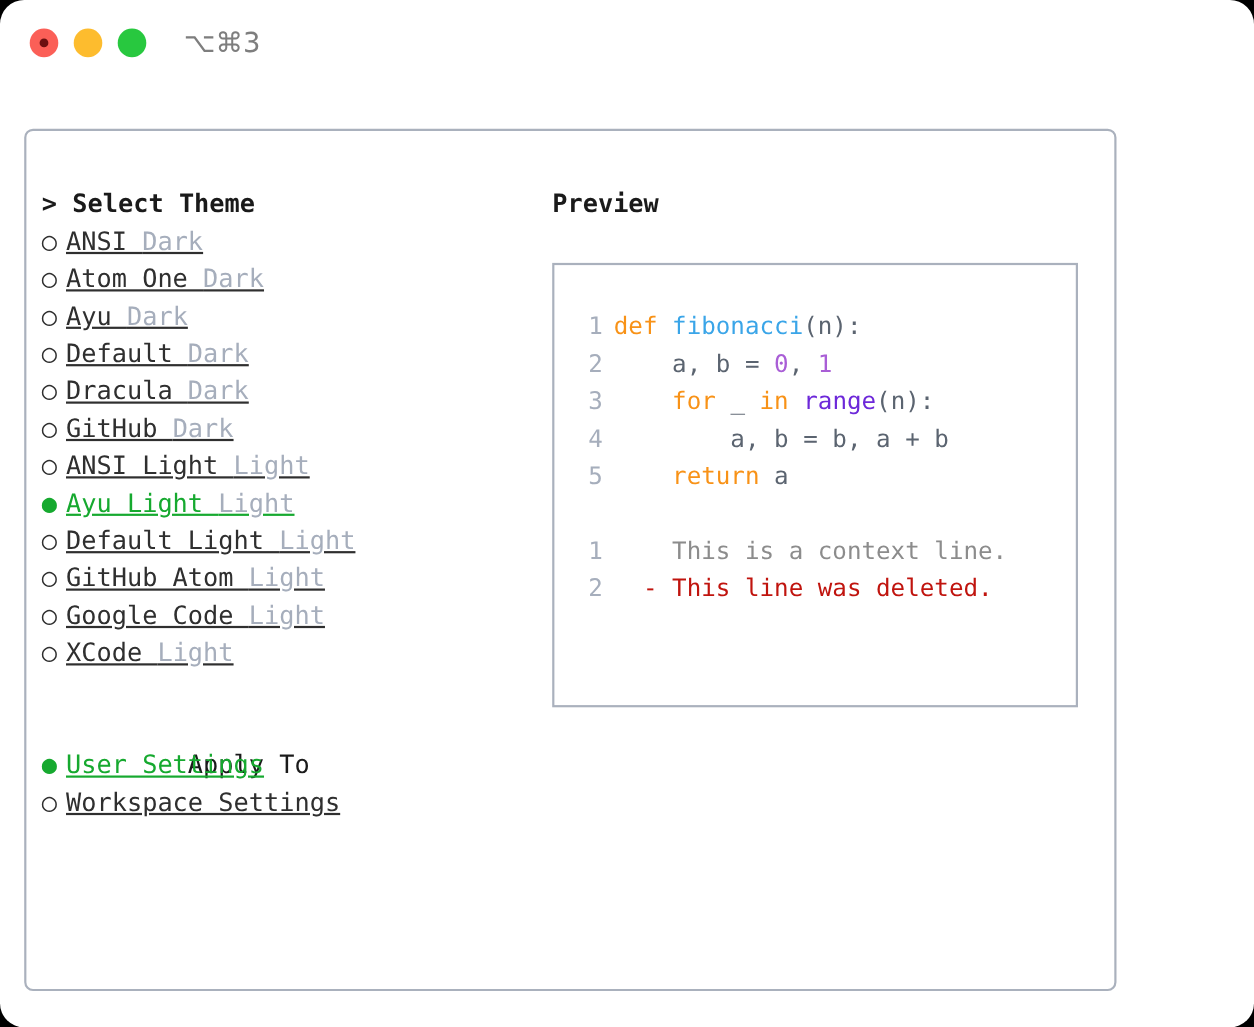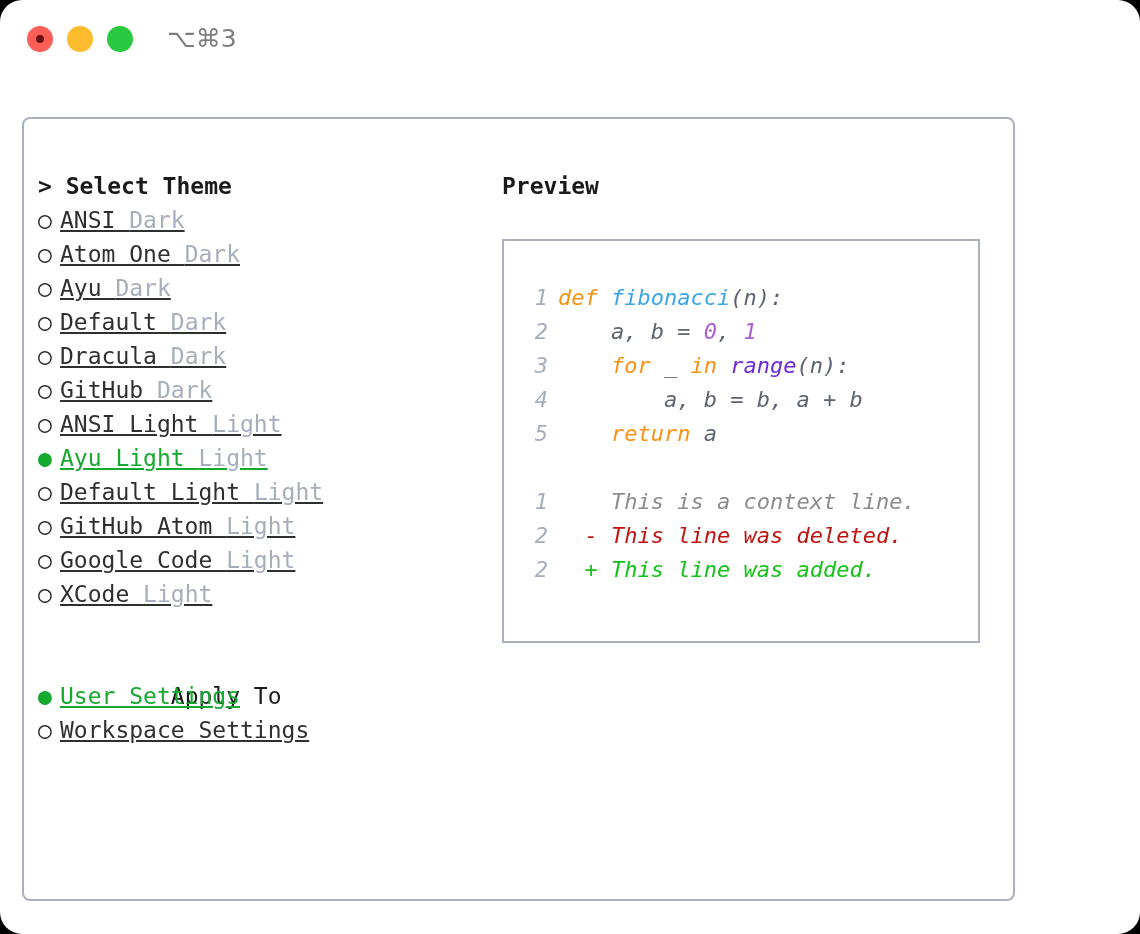--- a/index.html
+++ b/index.html
@@ -137,21 +137,20 @@
     line-height: 34px;
   }
   #preview-box {
     margin-top: 36px;
     width: 478px;
     height: 404px;
     border: 2px solid #aab1bd;
     box-sizing: border-box;
     background: #ffffff;
     padding: 40px 0 16px 0;
-    font-style: italic;
   }
   .code-line {
     height: 34px;
     line-height: 34px;
     font-size: 22px;
     white-space: pre;
     padding-left: 20px;
   }
   .lnum {
     display: inline-block;
@@ -222,19 +221,18 @@
             <div class="code-line"><span class="lnum">1</span><span class="tk-kw">def </span><span class="tk-fn">fibonacci</span><span class="tk-pl">(n):</span></div>
             <div class="code-line"><span class="lnum">2</span><span class="tk-pl">    a, b = </span><span class="tk-num">0</span><span class="tk-pl">, </span><span class="tk-num">1</span></div>
             <div class="code-line"><span class="lnum">3</span><span class="tk-pl">    </span><span class="tk-kw">for</span><span class="tk-pl"> _ </span><span class="tk-kw">in</span><span class="tk-pl"> </span><span class="tk-bi">range</span><span class="tk-pl">(n):</span></div>
             <div class="code-line"><span class="lnum">4</span><span class="tk-pl">        a, b = b, a + b</span></div>
             <div class="code-line"><span class="lnum">5</span><span class="tk-pl">    </span><span class="tk-kw">return</span><span class="tk-pl"> a</span></div>
           </div>
         <div class="blank-line"></div>
         <div id="diff-block">
             <div class="code-line"><span class="lnum">1</span><span class="tk-ctx">    This is a context line.</span></div>
             <div class="code-line"><span class="lnum">2</span><span class="tk-del">  - This line was deleted.</span></div>
-            <div class="code-line"><span class="lnum">2</span><span class="tk-add">  + This line was added.</span></div>
           </div>
       </div>
     </div>
 
   </div>
 </div>
 
 </body></html>

